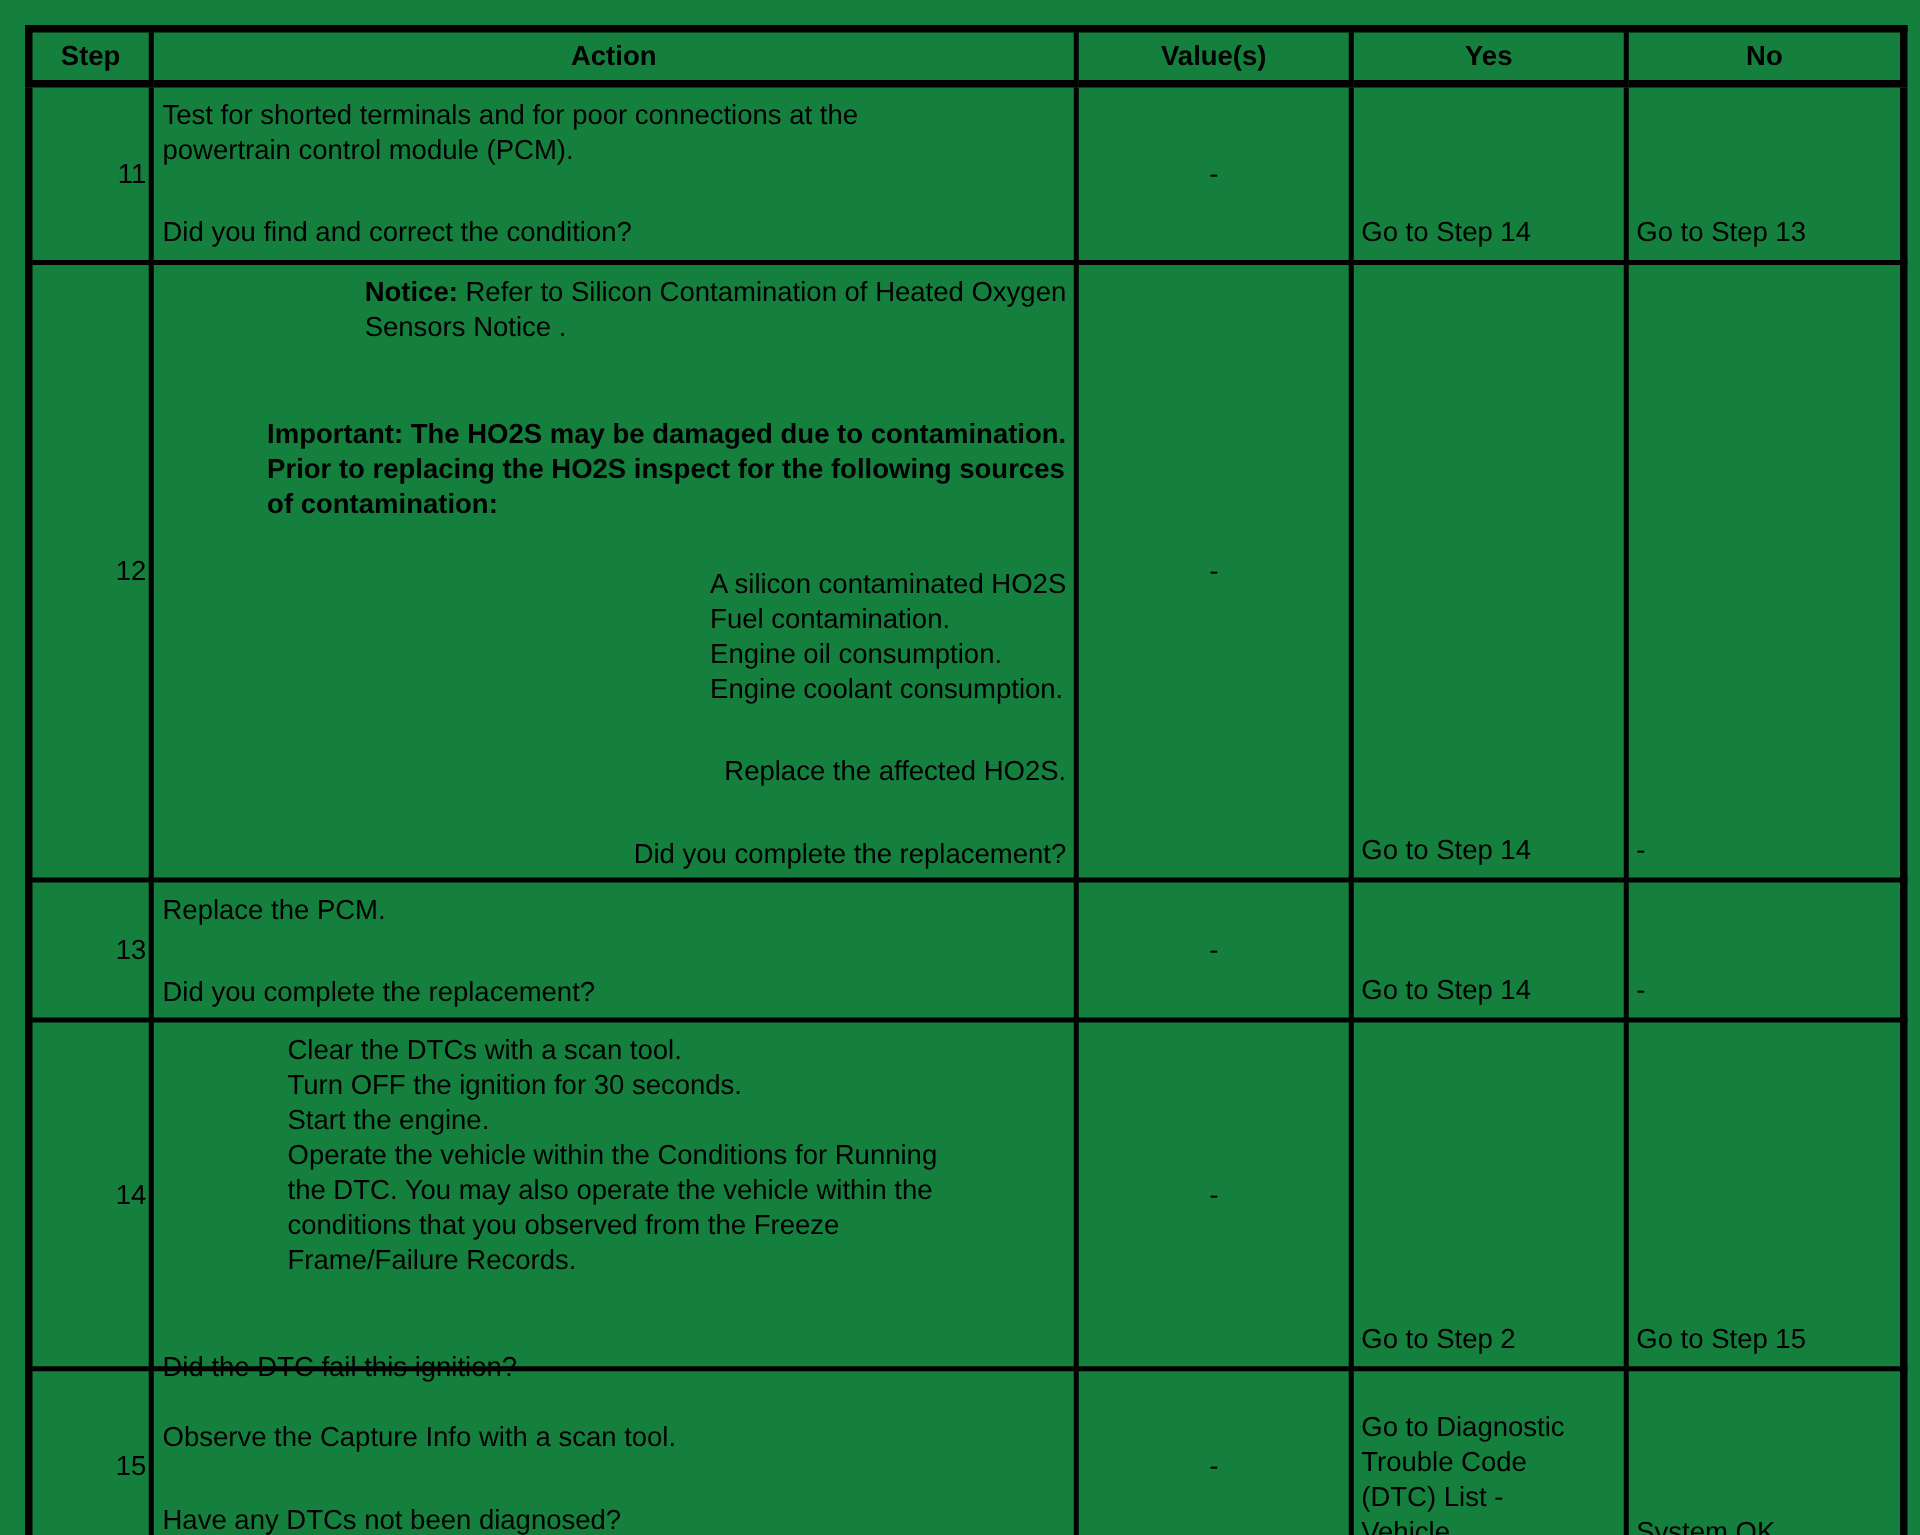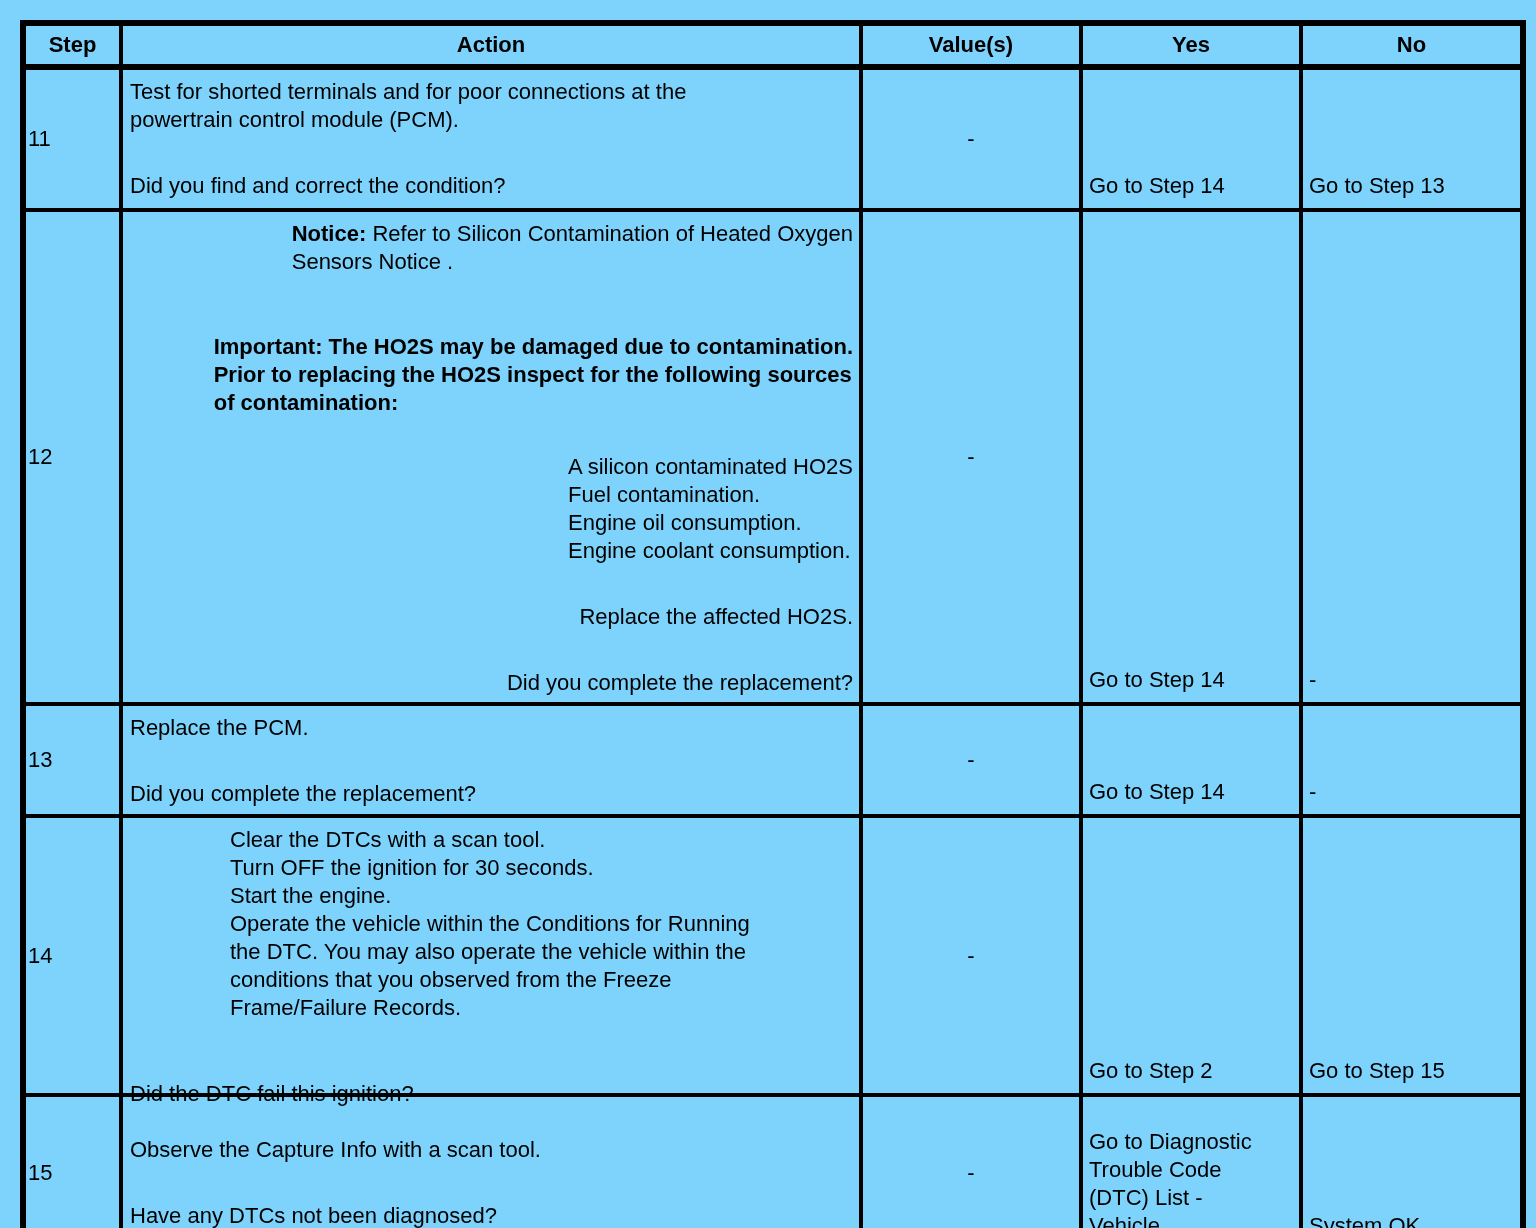--- a/index.html
+++ b/index.html
@@ -7,21 +7,21 @@
     padding: 0;
     background: #ffffff;
     color: #000000;
     font-family: "Liberation Sans", "DejaVu Sans", sans-serif;
   }
   .page {
     width: 1536px;
     height: 1228px;
     box-sizing: border-box;
     padding: 20px 16px 0 20px;
-    background: #7dd3fc;
+    background: #15803d;
   }
   table.diag {
     border-collapse: collapse;
     table-layout: fixed;
     width: 1500px;
     border: 6px solid #000;
     font-size: 22px;
     line-height: 28px;
   }
   col.c-step  { width: 98px;  }
@@ -35,21 +35,21 @@
   thead th {
     font-weight: bold;
     text-align: center;
     vertical-align: middle;
     height: 34px;
     padding: 2px 4px;
     border-bottom: 6px solid #000;
   }
 
   td.step-cell {
-    text-align: left;
+    text-align: right;
     vertical-align: middle;
     padding: 2px;
   }
   td.action-cell {
     vertical-align: top;
     padding: 8px 6px 8px 7px;
   }
   .action-flex {
     display: flex;
     flex-direction: column;

